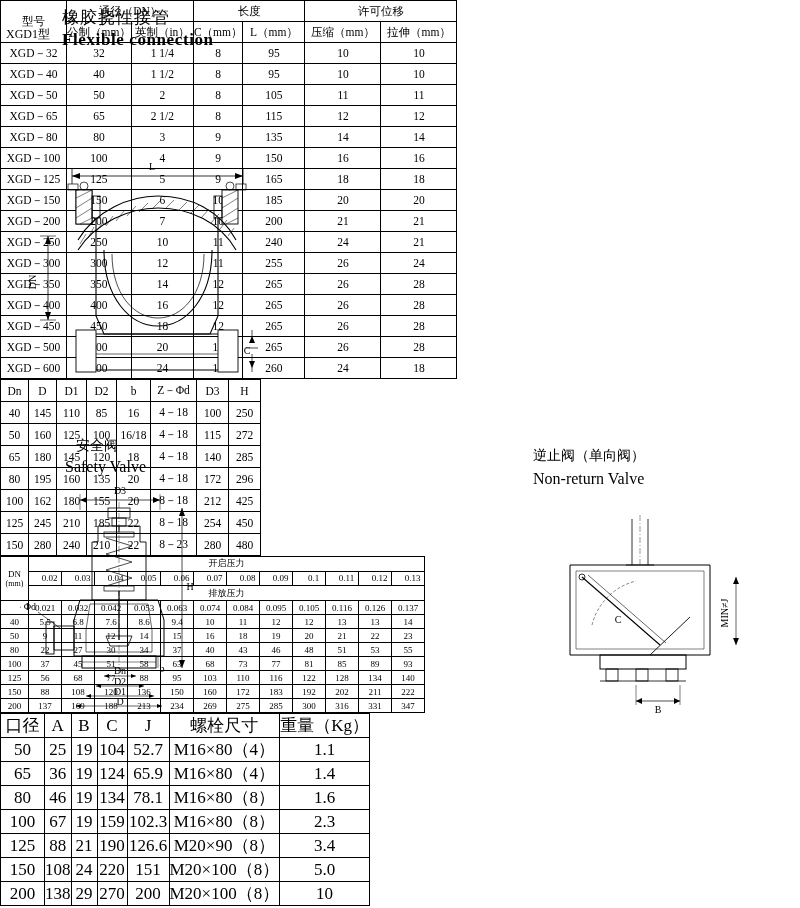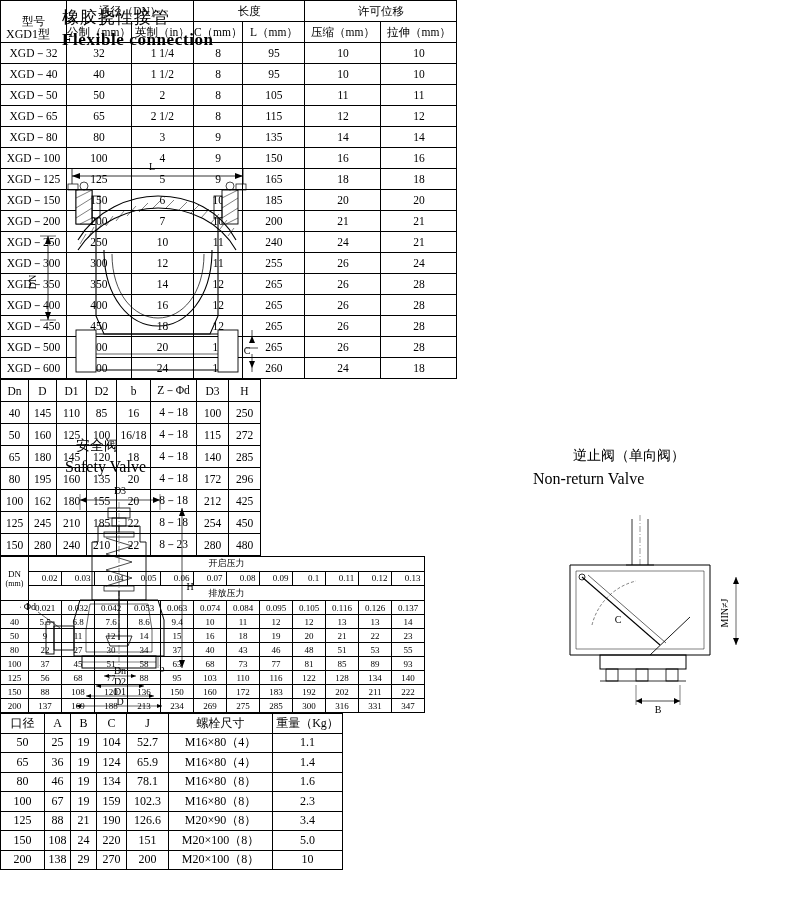--- a/index.html
+++ b/index.html
@@ -45,21 +45,21 @@
   #xgd-table .c6 { width: 76px; }
 
   
   #draw1 { left: 0px; top: 58px; width: 300px; height: 340px; }
 
   
   #sv-cn { left: 76px; top: 437px; font-size: 14px; }
   #sv-en { left: 65px; top: 458px; font-size: 16px; }
 
   
-  #nrv-cn { left: 533px; top: 447px; font-size: 14px; margin-left: 40px; }
+  #nrv-cn { left: 533px; top: 447px; font-size: 14px; }
   #nrv-en { left: 533px; top: 470px; font-size: 16px; }
 
   
   #sv-table { left: 209px; top: 552px; }
   #sv-table th, #sv-table td { height: 22px; font-size: 11.5px; }
   #sv-table .s0 { width: 28px; }
   #sv-table .s1 { width: 28px; }
   #sv-table .s2 { width: 30px; }
   #sv-table .s3 { width: 30px; }
   #sv-table .s4 { width: 34px; }
@@ -68,21 +68,21 @@
   #sv-table .s7 { width: 32px; }
 
   
   #pr-table { left: 4px; top: 752px; }
   #pr-table th, #pr-table td { font-size: 9px; height: 14px; }
   #pr-table .p0 { width: 28px; }
   #pr-table .pc { width: 33px; padding-left: 9px; }
 
   
   #bolt-table { left: 446px; top: 758px; }
-  #bolt-table th, #bolt-table td { height: 19.5px; font-size: 12px; }
+  #bolt-table th, #bolt-table td { height: 19.5px; font-size: 17px; }
   #bolt-table .b0 { width: 44px; }
   #bolt-table .b1 { width: 26px; }
   #bolt-table .b2 { width: 26px; }
   #bolt-table .b3 { width: 30px; }
   #bolt-table .b4 { width: 42px; }
   #bolt-table .b5 { width: 104px; }
   #bolt-table .b6 { width: 70px; }
 
   svg { display:block; }
   .lbl { font-family:"Liberation Serif", serif; font-size:10px; }

